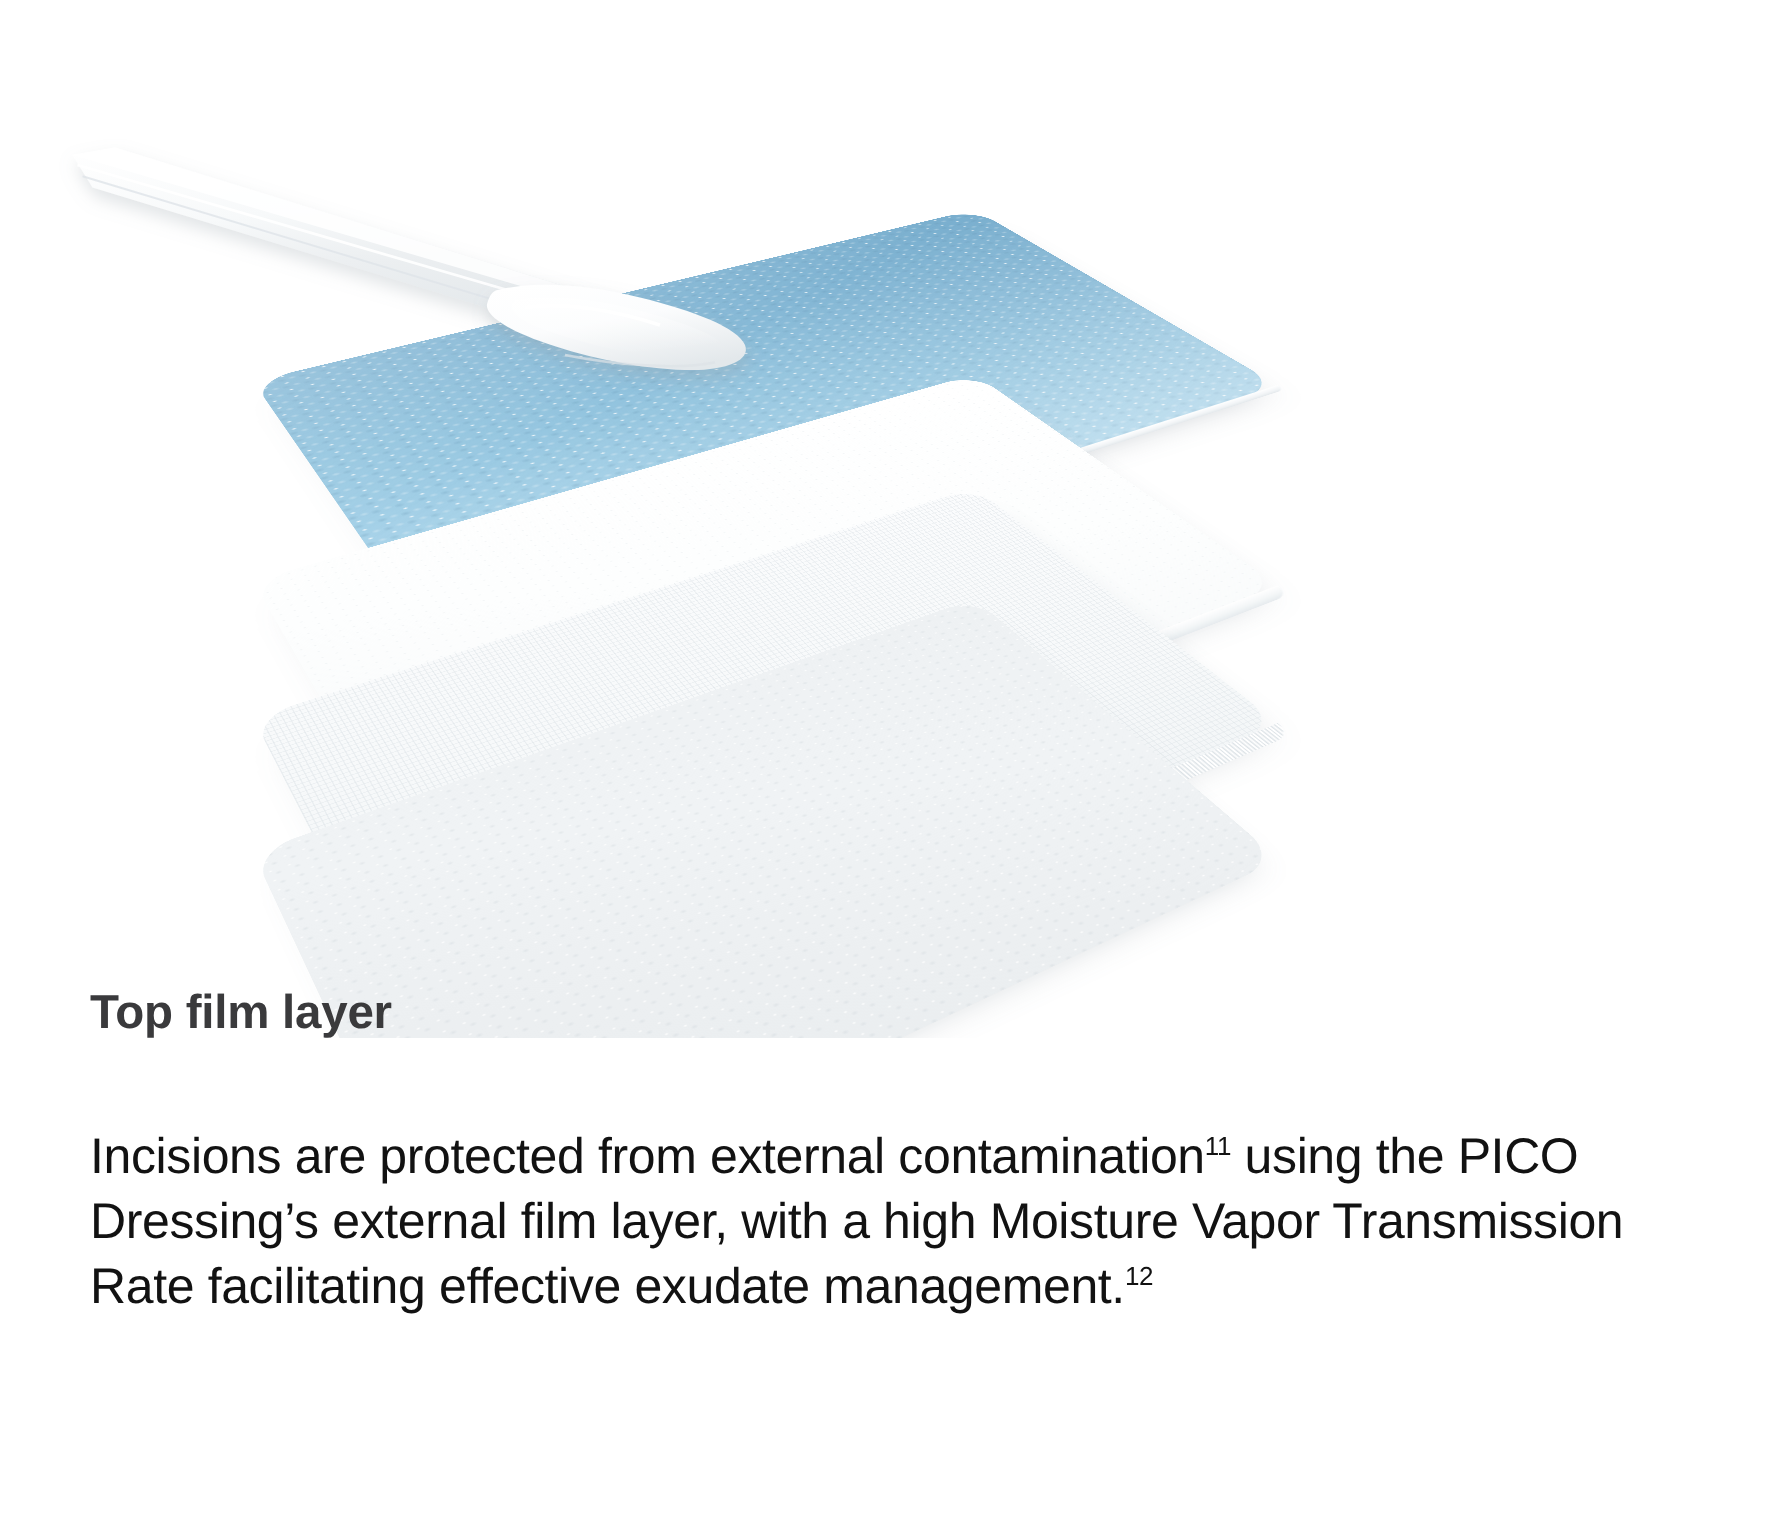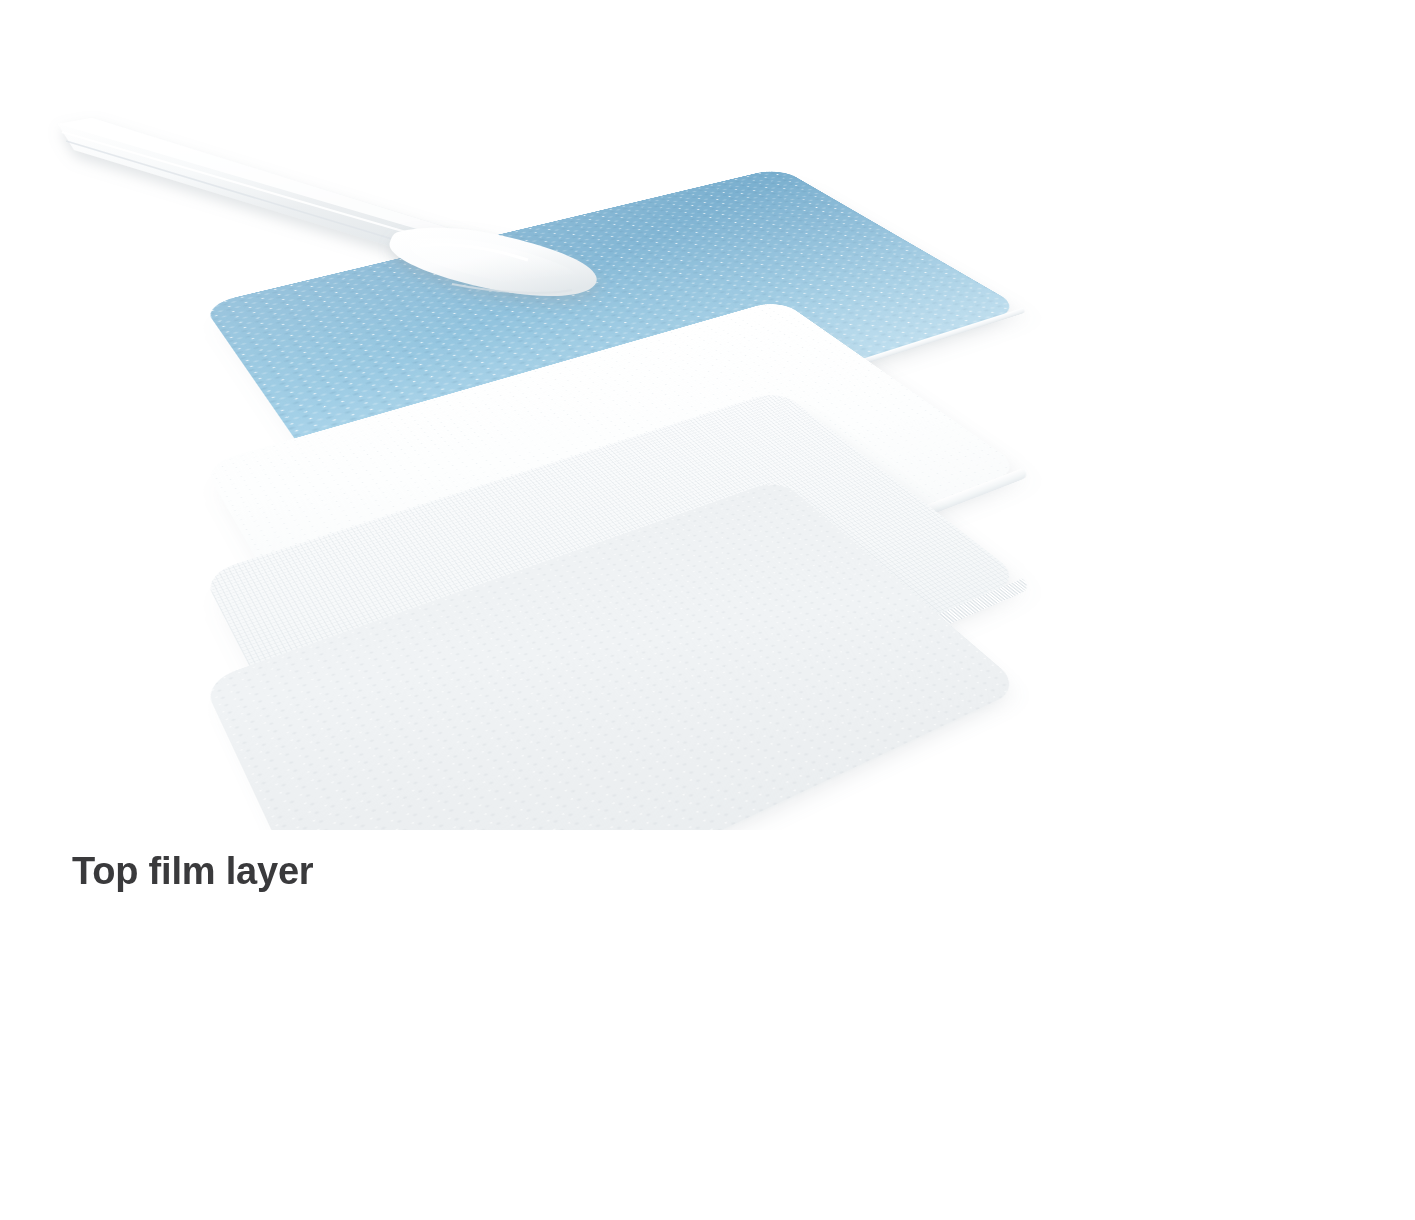--- a/index.html
+++ b/index.html
@@ -131,21 +131,21 @@
     top: 0;
     width: 1415px;
     height: 830px;
     pointer-events: none;
   }
 
   
   #caption {
     position: absolute;
     left: 72px;
-    top: 850px;
+    top: 789px;
     width: 1260px;
   }
   #heading {
     margin: 0;
     font-family: "Liberation Sans", sans-serif;
     font-size: 38px;
     font-weight: 700;
     letter-spacing: -0.2px;
     color: #3a3a3c;
     line-height: 1.15;
@@ -230,13 +230,16 @@
       <path d="M 420 246 C 452 241, 494 249, 528 260" stroke="#ffffff" stroke-width="3" fill="none" opacity="0.9"></path>
       <path d="M 452 284 C 492 292, 542 296, 572 290" stroke="#dde3e7" stroke-width="2" fill="none" opacity="0.7"></path>
     </g>
   </svg>
 </div>
 
 <div id="caption">
 
   <h2 id="heading">Top film layer</h2>
 
+  <p id="body-text">
+    <span>Incisions are protected from external contamination</span><sup>11</sup><span> using the PICO Dressing’s external film layer, with a high Moisture Vapor Transmission Rate facilitating effective exudate management.</span><sup>12</sup>
+  </p>
 </div>
 
 </body></html>

